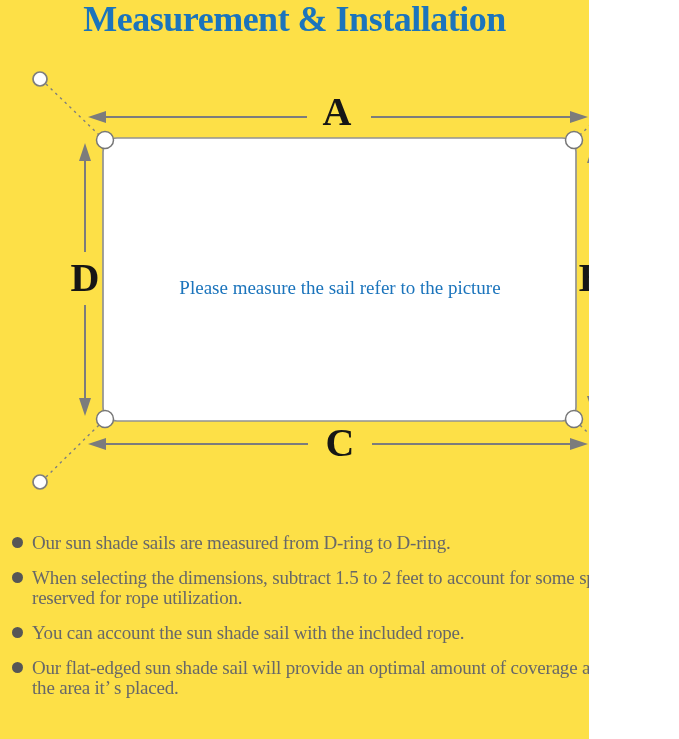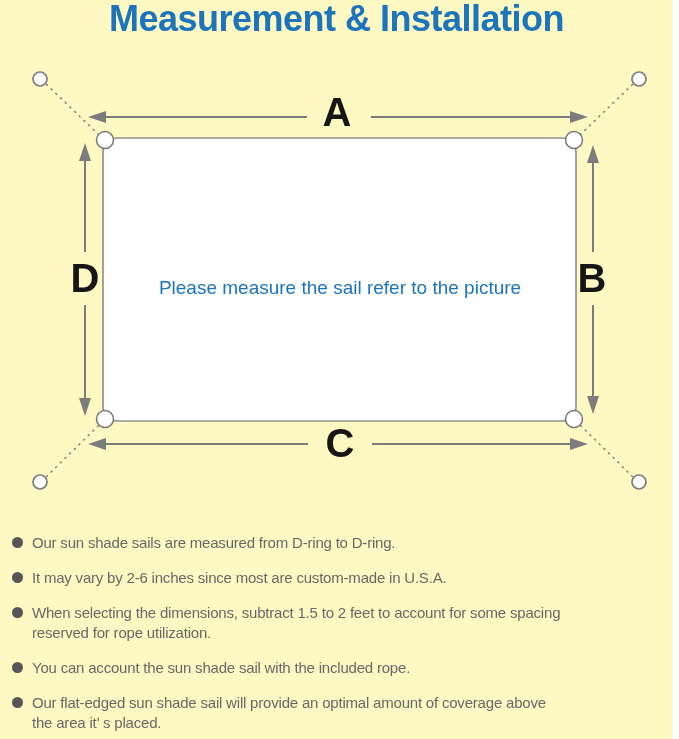--- a/index.html
+++ b/index.html
@@ -1,22 +1,22 @@
 <!DOCTYPE html>
 <html><head>
 <meta charset="utf-8">
 <style>
   html, body { margin: 0; padding: 0; background: #ffffff; }
   .screen {
     position: relative;
-    width: 673px;
+    width: 589px;
     height: 739px;
-    background: #fef9c3;
+    background: #fde047;
     overflow: hidden;
-    font-family: Liberation Sans, sans-serif;
+    font-family: Liberation Serif, serif;
   }
   .page-title {
     position: absolute;
     top: -4px; left: 0; width: 100%;
     text-align: center;
     font-size: 36px;
     font-weight: bold;
     letter-spacing: -0.5px;
     line-height: 46px;
     color: #1b74bc;
@@ -67,21 +67,21 @@
   }
   .bullet-dot {
     flex: none;
     width: 11px; height: 11px;
     border-radius: 50%;
     background: #565656;
     margin-top: 4px;
   }
   .note-text {
     flex: 1;
-    font-size: 15px;
+    font-size: 19px;
     line-height: 20px;
     letter-spacing: -0.2px;
     color: #686868;
     white-space: pre-line;
   }
 </style>
 </head>
 <body>
 
 <div class="screen">
@@ -152,24 +152,20 @@
 
   <div class="center-subtitle">Please measure the sail refer to the picture</div>
 
   <div class="notes-list">
     <div class="note-item">
       <span class="bullet-dot"></span>
       <span class="note-text">Our sun shade sails are measured from D-ring to D-ring.</span>
     </div>
     <div class="note-item">
       <span class="bullet-dot"></span>
-      <span class="note-text">It may vary by 2-6 inches since most are custom-made in U.S.A.</span>
-    </div>
-    <div class="note-item">
-      <span class="bullet-dot"></span>
       <span class="note-text">When selecting the dimensions, subtract 1.5 to 2 feet to account for some spacing
 reserved for rope utilization.</span>
     </div>
     <div class="note-item">
       <span class="bullet-dot"></span>
       <span class="note-text">You can account the sun shade sail with the included rope.</span>
     </div>
     <div class="note-item">
       <span class="bullet-dot"></span>
       <span class="note-text">Our flat-edged sun shade sail will provide an optimal amount of coverage above

